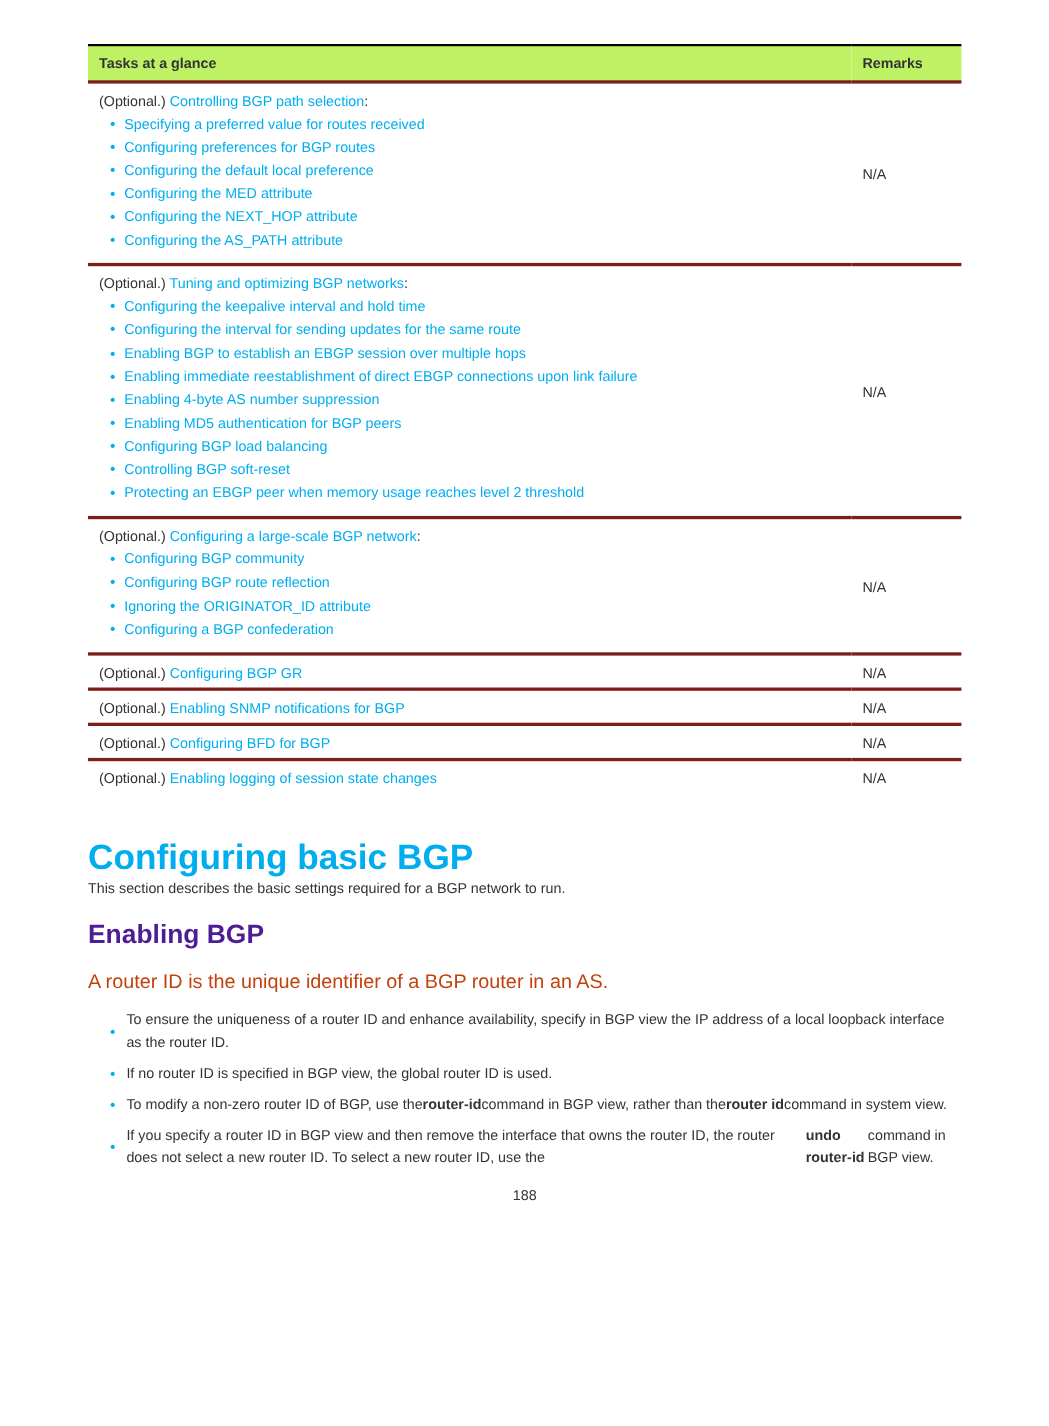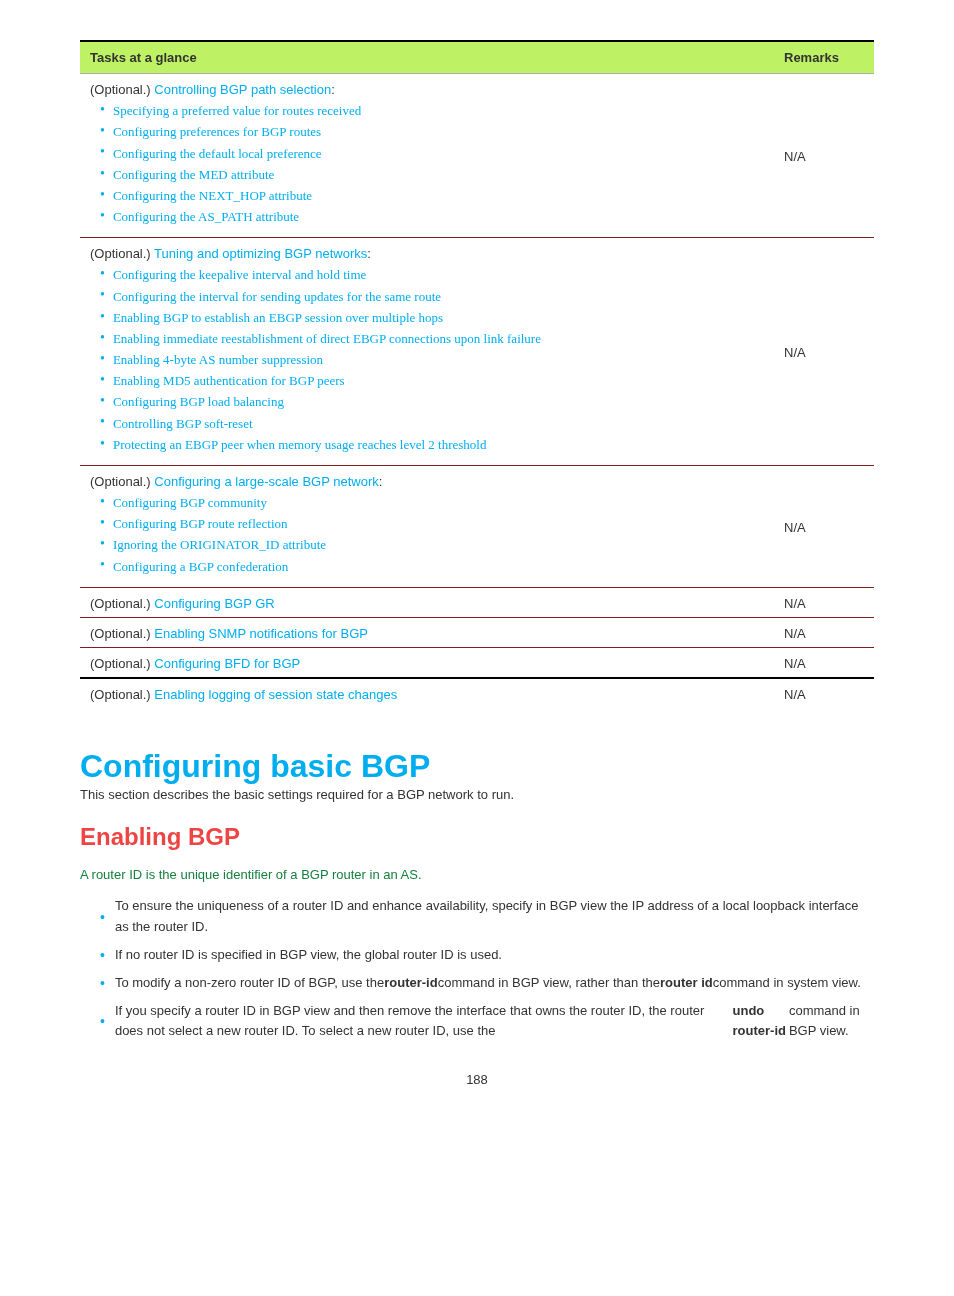--- a/index.html
+++ b/index.html
@@ -31,21 +31,21 @@
     }
     .tasks-table th.remarks-col {
       width: 100px;
     }
     .tasks-table td {
       padding: 6px 10px;
       vertical-align: top;
       font-size: 13px;
     }
     .tasks-table tr.section-row td {
-      border-top: 1px solid #7f1d1d;
+      border-top: 3px solid #7f1d1d;
       padding-top: 8px;
     }
     .tasks-table tr.last-section-row td {
       border-bottom: 2px solid #000;
     }
     .tasks-table td.remarks {
       white-space: nowrap;
       vertical-align: middle;
       font-size: 13px;
     }
@@ -53,24 +53,23 @@
       color: #00AEEF;
       text-decoration: none;
     }
     .bullet-list {
       list-style: none;
       padding: 0;
       margin: 4px 0 6px 0;
     }
     .bullet-list li {
       display: flex;
-      align-items: flex-end;
+      align-items: center;
       margin: 3px 0;
       padding-left: 10px;
-      font-family: Liberation Serif, serif;
     }
     .bullet-list li::before {
       content: "•";
       color: #00AEEF;
       margin-right: 8px;
       flex-shrink: 0;
       font-size: 14px;
       line-height: 1.3;
     }
     .section-label {
@@ -78,35 +77,35 @@
       font-size: 13px;
     }
     
     .main-heading {
       color: #00AEEF;
       font-size: 32px;
       font-weight: bold;
       margin-top: 10px;
     }
     .sub-heading {
-      color: #ef4444;
+      color: #4c1d95;
       font-size: 24px;
       font-weight: bold;
       margin-bottom: 14px;
       margin-top: 10px;
     }
     .section-desc {
       font-size: 13px;
       color: #333;
       margin-bottom: 18px;
       line-height: 1.6;
     }
     .body-text {
-      font-size: 13px;
-      color: #15803d;
+      font-size: 18px;
+      color: #c2410c;
       line-height: 1.6;
       margin-bottom: 10px;
     }
     .body-bullet-list {
       list-style: none;
       padding: 0;
       margin: 0 0 10px 0;
     }
     .body-bullet-list li {
       display: flex;
@@ -120,21 +119,21 @@
       color: #00AEEF;
       margin-right: 10px;
       flex-shrink: 0;
       font-size: 14px;
       line-height: 1.6;
     }
     .page-number {
       text-align: center;
       color: #333;
       font-size: 13px;
-      margin-top: 30px;
+      margin-top: 16px;
     }
     b, strong {
       font-weight: bold;
     }
   </style>
 </head>
 <body>
 
 <div class="page">
 

